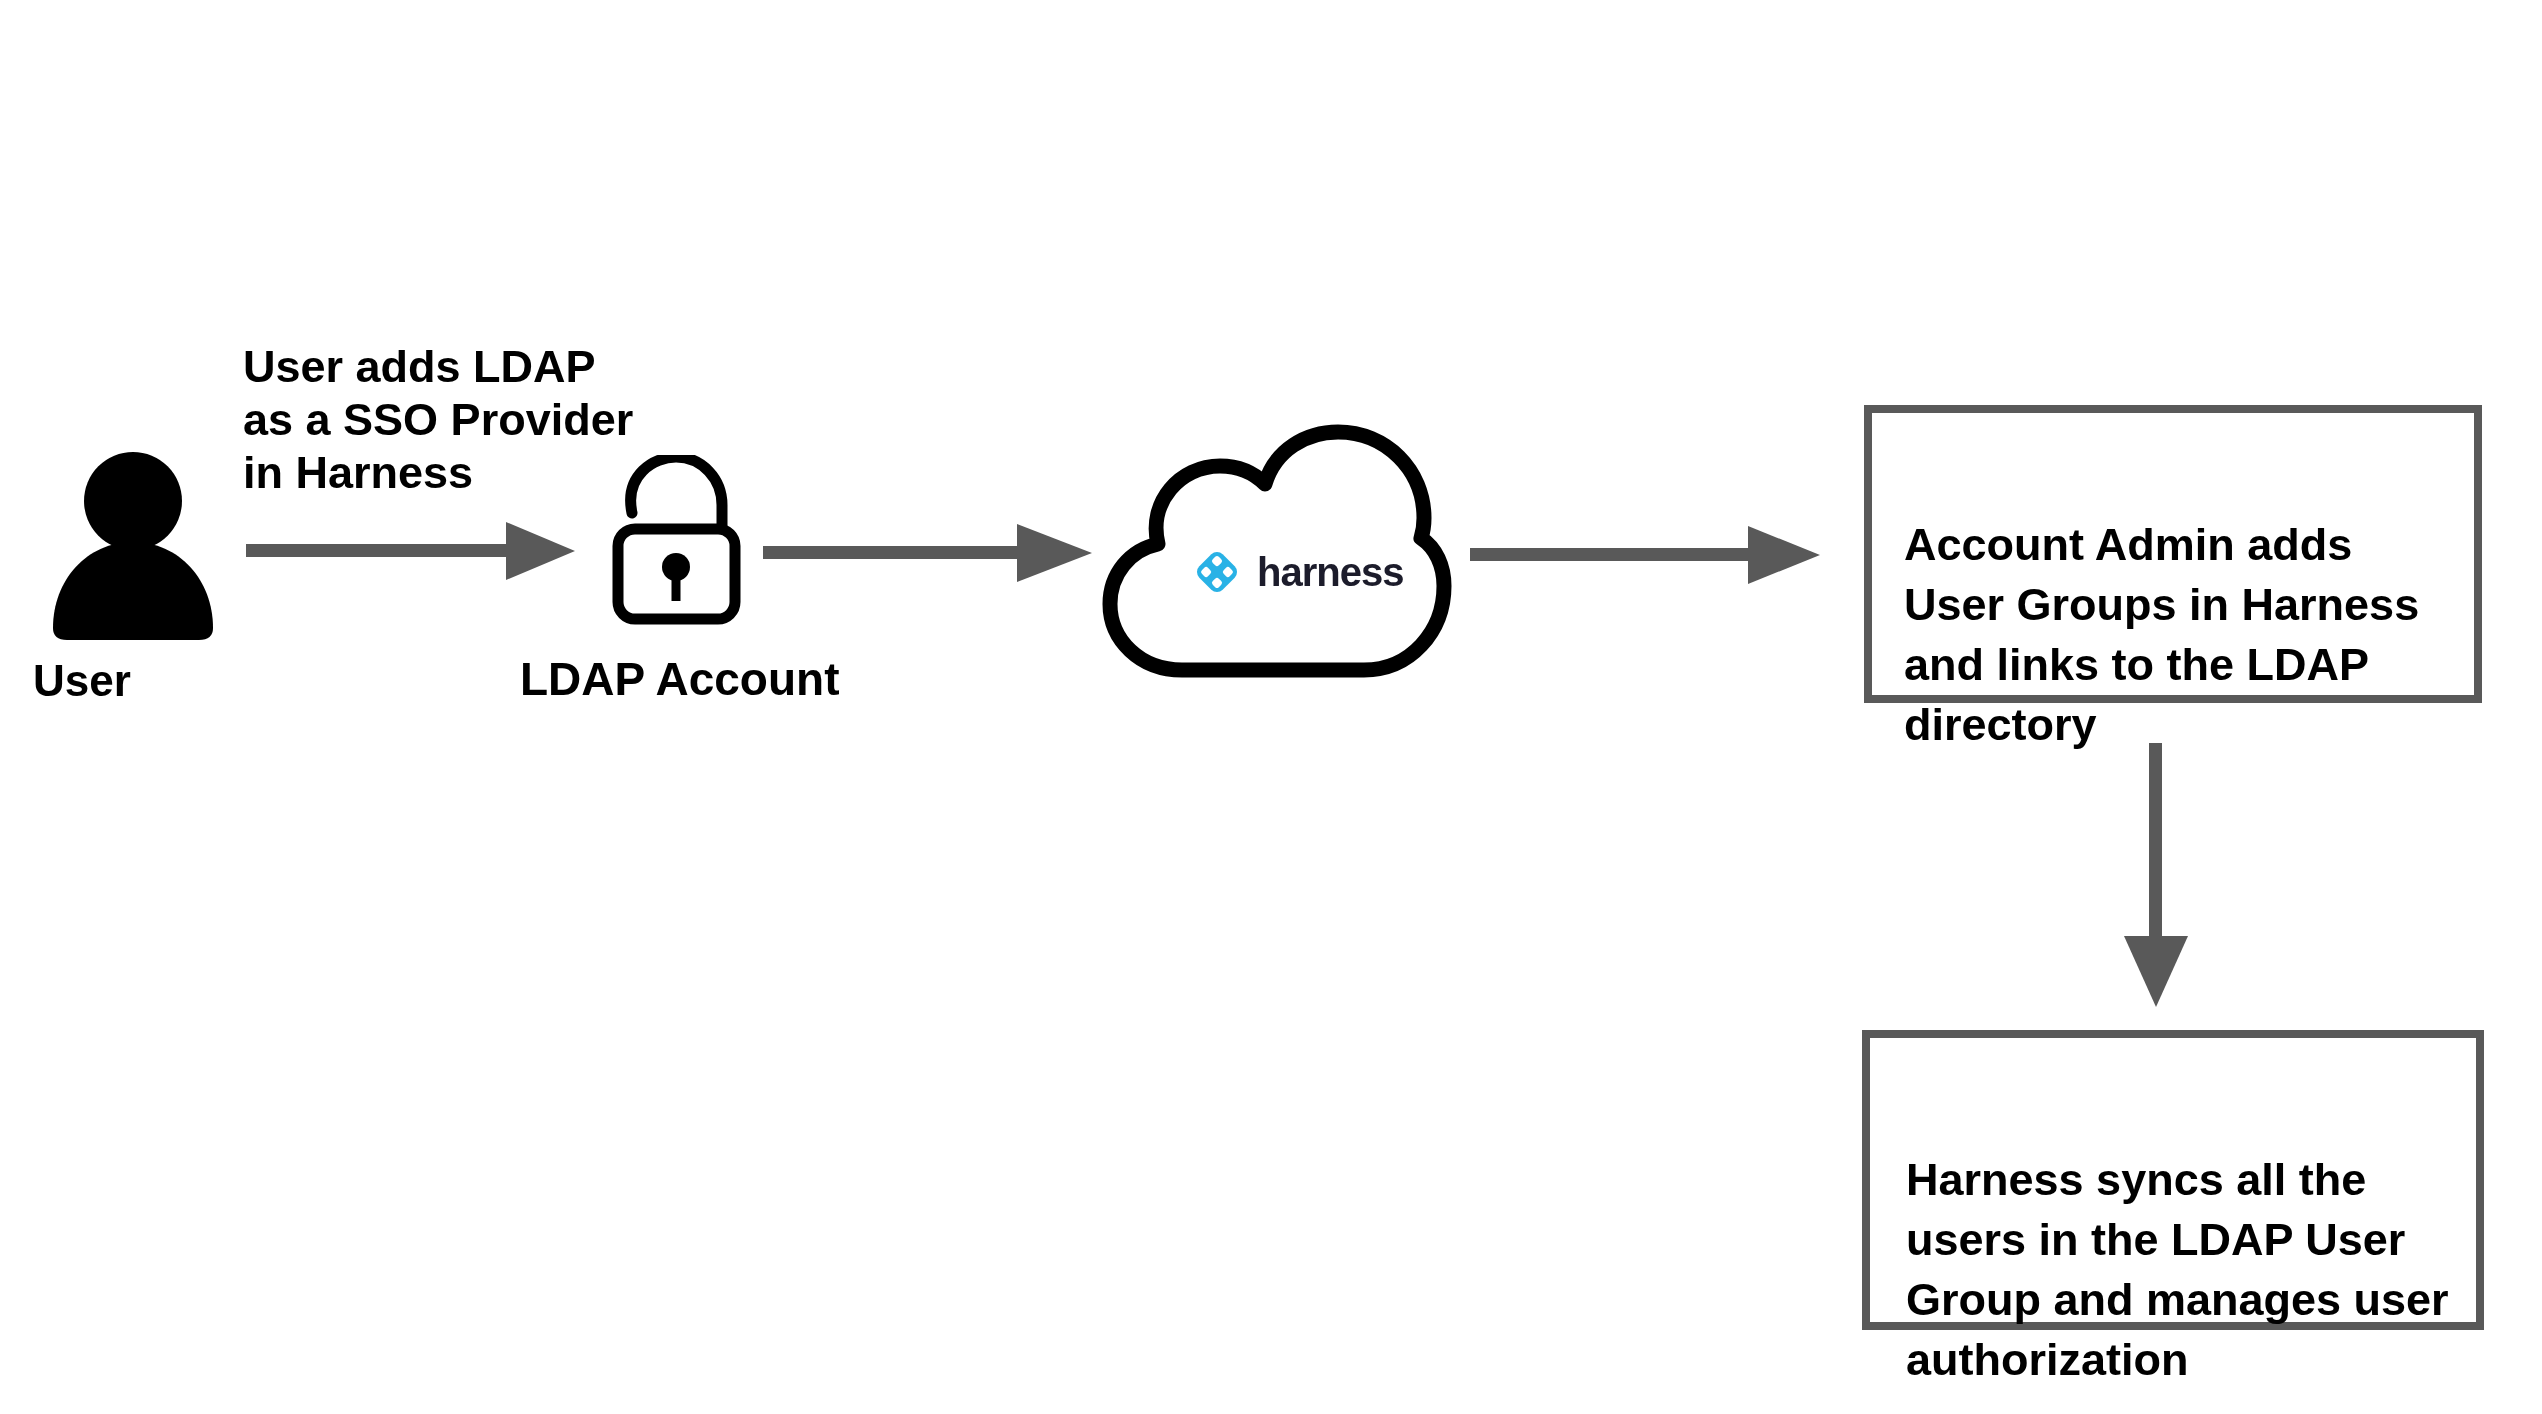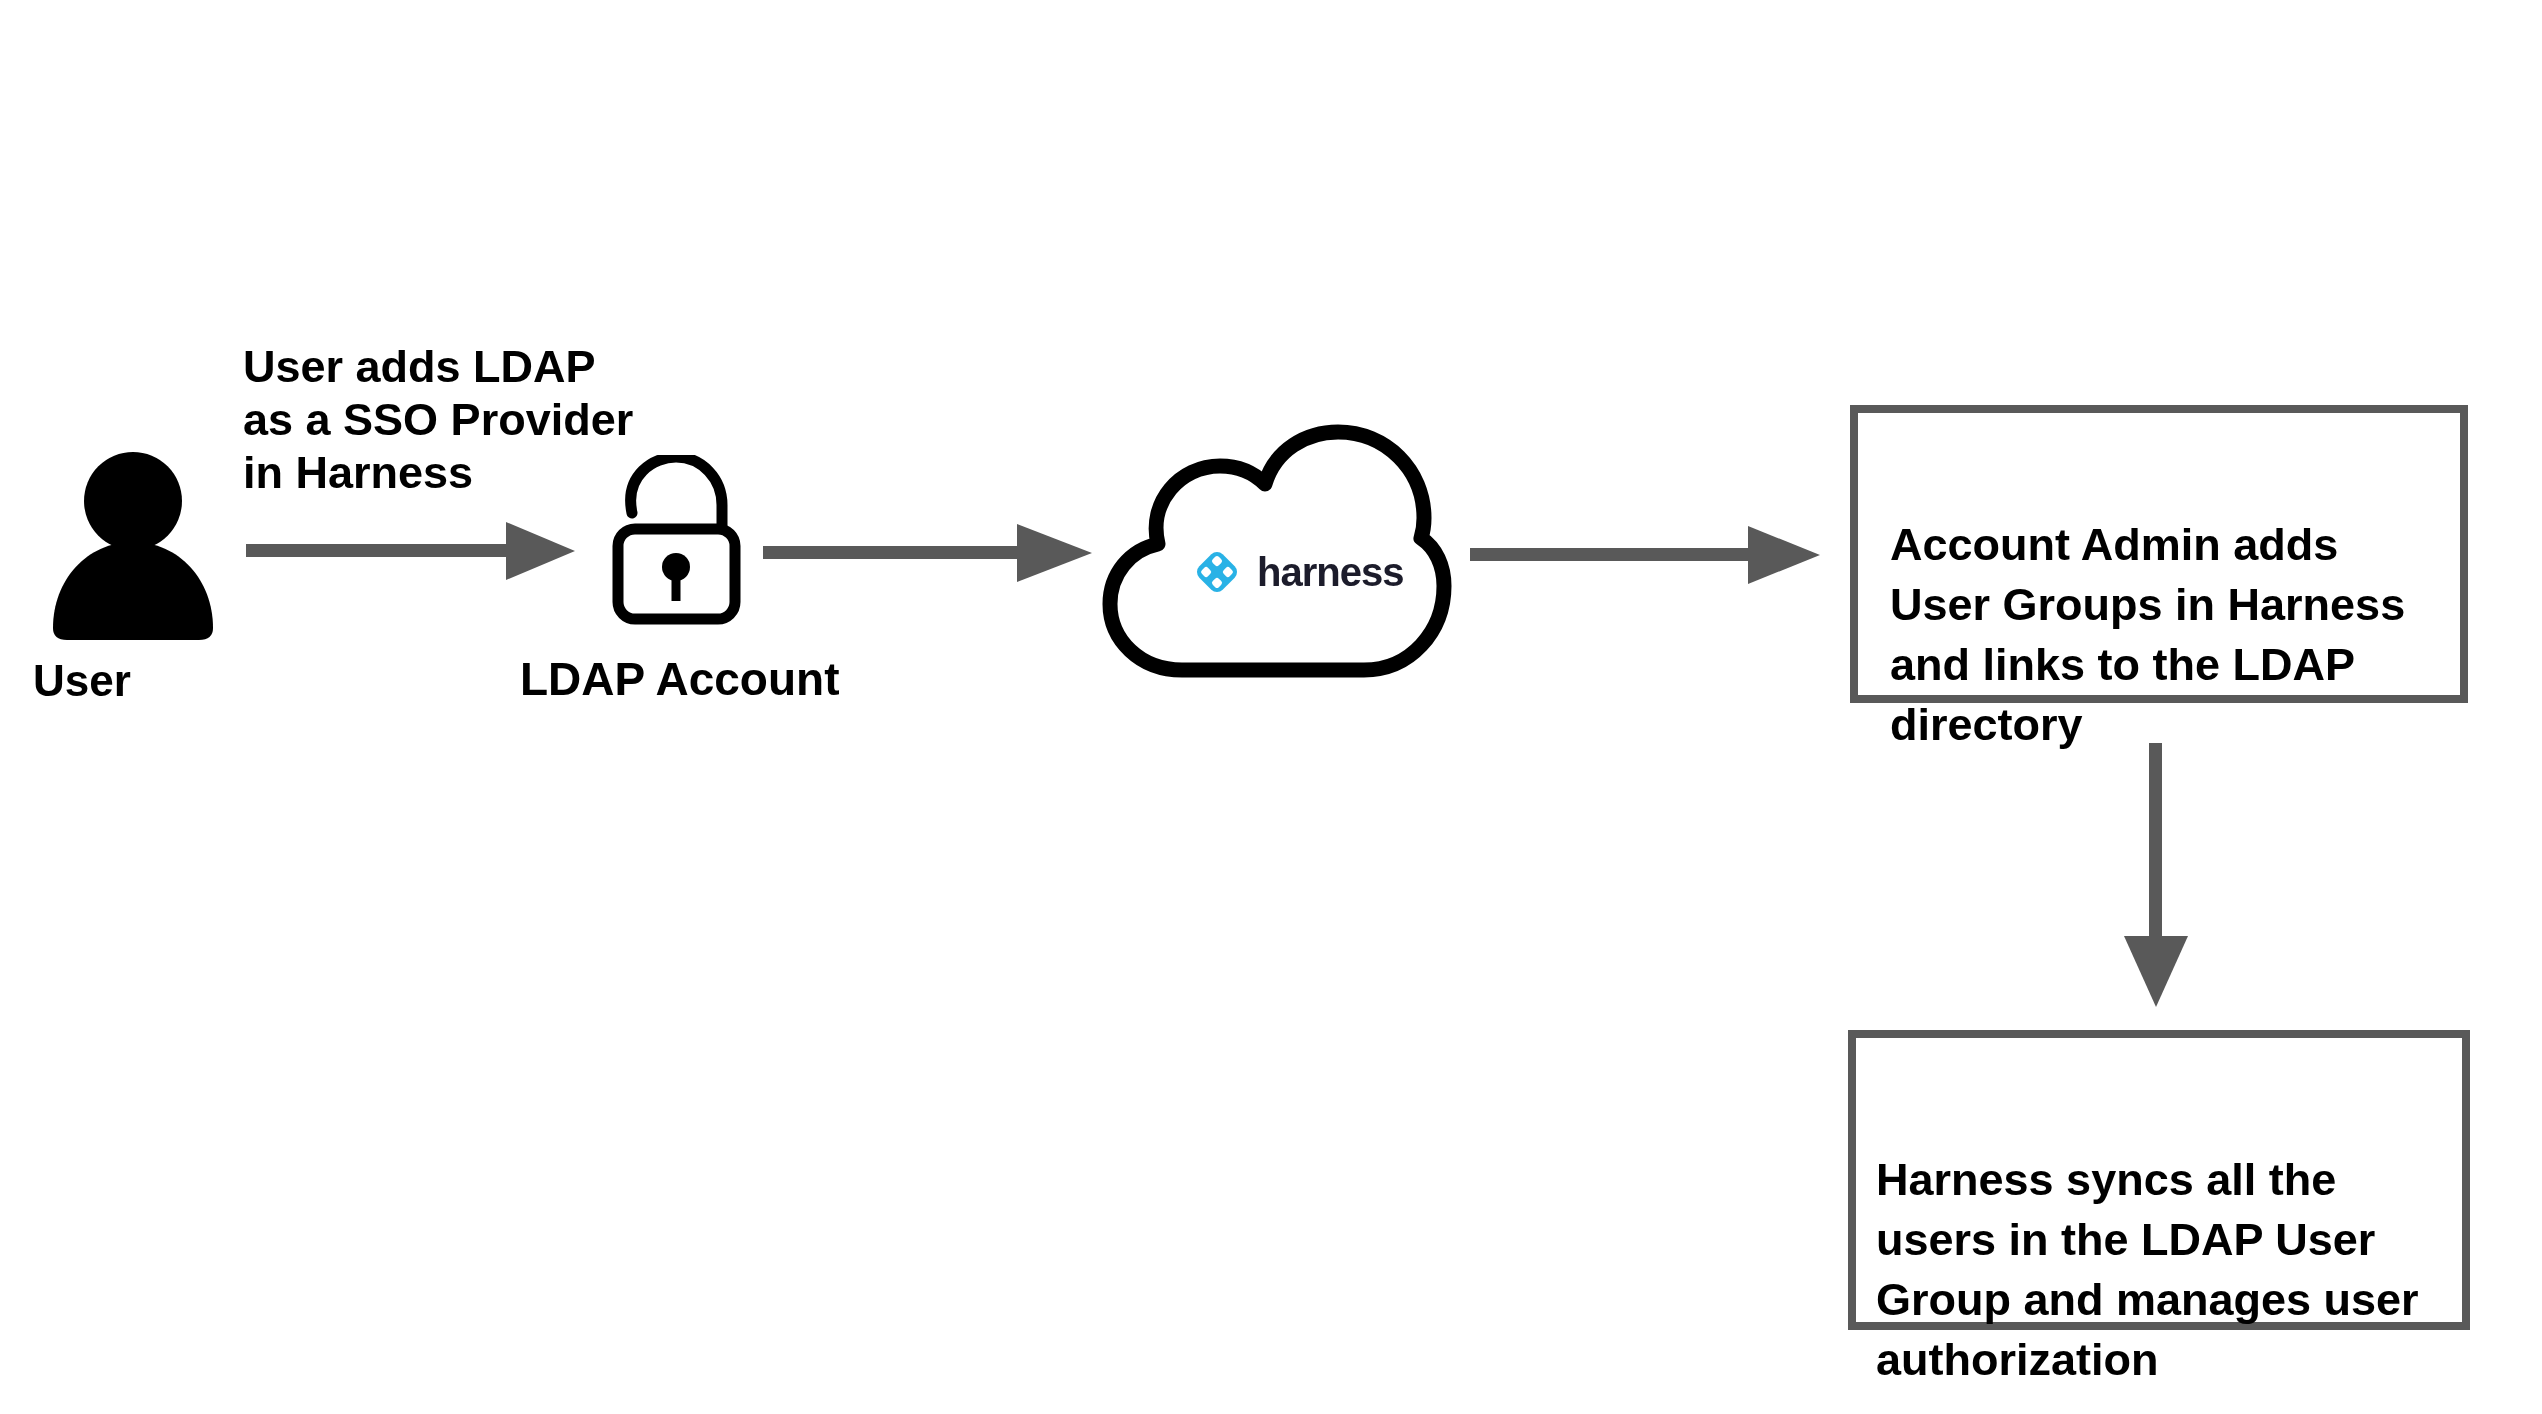--- a/index.html
+++ b/index.html
@@ -43,34 +43,35 @@
   .flow-box {
     position: absolute;
     box-sizing: border-box;
     border: 8px solid #595959;
     background: #ffffff;
     font-size: 45px;
     font-weight: bold;
     line-height: 60px;
     white-space: pre-line;
     color: #000000;
+    margin-left: 14px;
   }
   #admin-box {
     left: 1850px;
     top: 405px;
     width: 618px;
     height: 298px;
     padding: 42px 20px 0 32px;
   }
   #sync-box {
     left: 1848px;
     top: 1030px;
     width: 622px;
     height: 300px;
-    padding: 52px 20px 0 20px;
+    padding: 52px 20px 0 36px;
   }
   .harness-logo {
     position: absolute;
     left: 1193px;
     top: 547px;
     height: 50px;
     display: flex;
     align-items: center;
   }
   .harness-logo-text {

